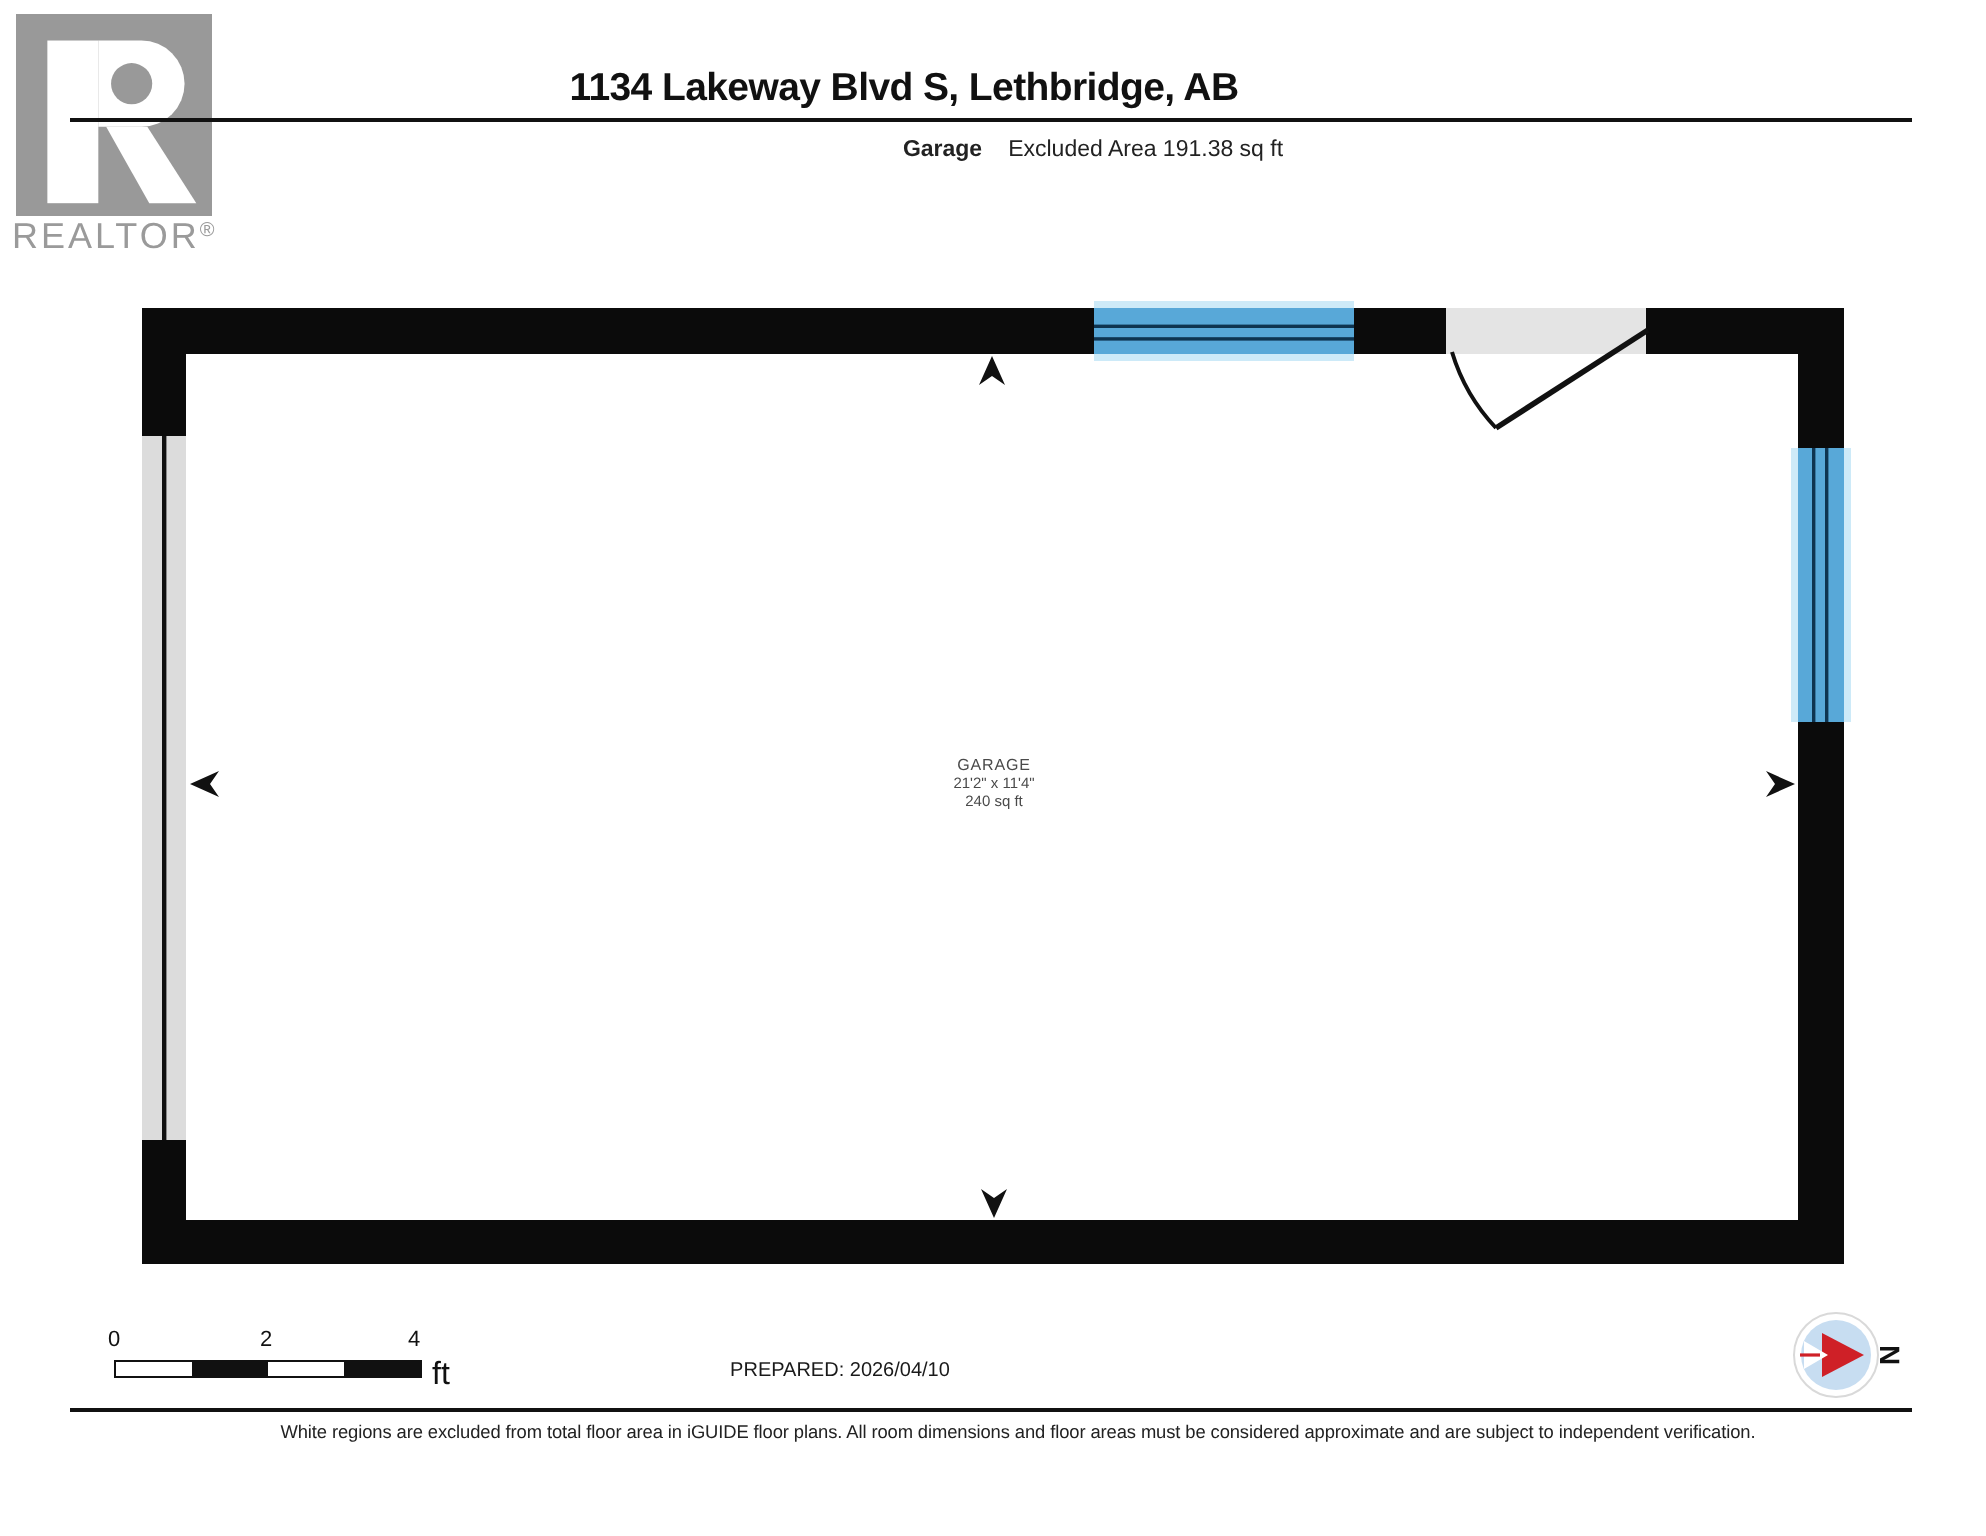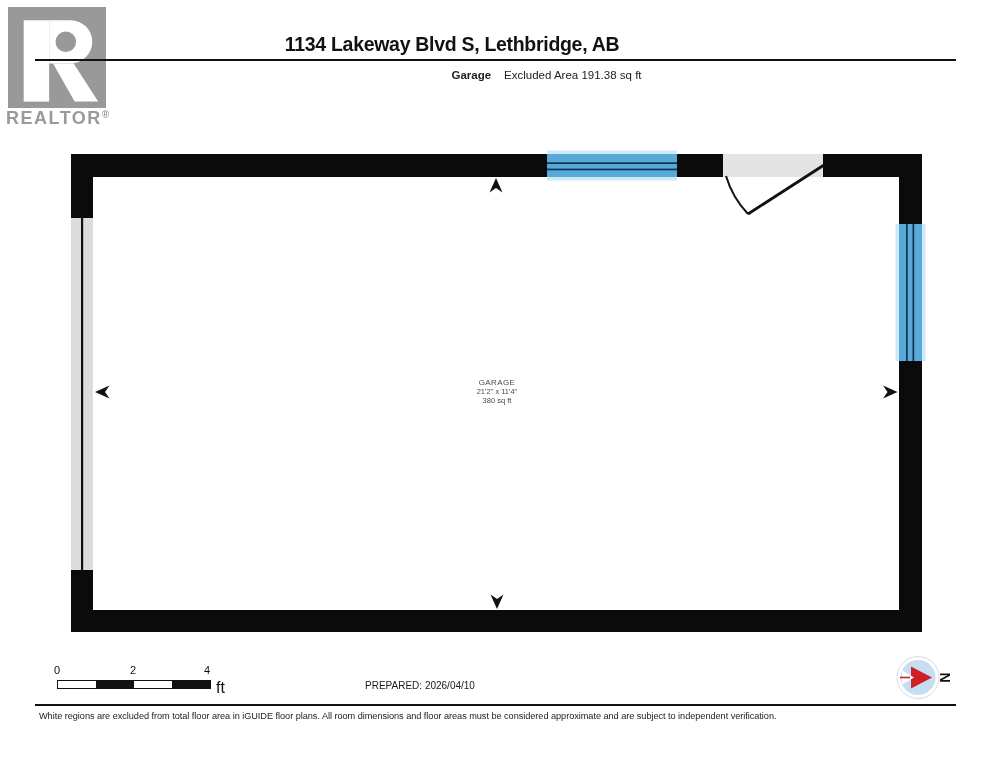--- a/index.html
+++ b/index.html
@@ -15,21 +15,21 @@
   .abs { position: absolute; }
 
   
   .logo-block {
     left: 8px; top: 7px; width: 98px; height: 101px;
     background: #999999;
   }
   .logo-wordmark {
     left: 6px; top: 108px; width: 120px;
     font-size: 18px; letter-spacing: 1.5px;
-    color: #9a9a9a; font-weight: 700;
+    color: #9a9a9a; font-weight: 400;
     white-space: nowrap;
   }
   .logo-wordmark .reg { font-size: 10px; vertical-align: 6px; letter-spacing: 0; }
   .page-title {
     left: 0; top: 33px; width: 904px;
     text-align: center;
     font-size: 19.5px; font-weight: bold; letter-spacing: -0.3px;
     color: #111;
   }
   .title-rule {
@@ -72,21 +72,21 @@
 
   
   .prepared {
     left: 0; top: 680px; width: 840px; text-align: center;
     font-size: 10px; color: #1a1a1a;
   }
   .compass-svg { left: 893px; top: 654px; width: 70px; height: 48px; }
   .footer-rule { left: 35px; top: 704px; width: 921px; height: 2.4px; background: #111; }
   .disclaimer {
     left: 39px; top: 711px; width: 940px;
-    font-size: 9.2px; color: #222; white-space: nowrap; letter-spacing: -0.05px;
+    font-size: 9.2px; color: #222; white-space: nowrap; letter-spacing: -0.05px; text-align: center;
   }
 </style>
 </head>
 <body>
 
 <div class="abs logo-block">
   <svg width="98" height="101" viewBox="0 0 100 102">
     <rect x="0" y="0" width="100" height="102" fill="#999999"></rect>
     <rect x="16" y="13" width="26" height="83" fill="#ffffff"></rect>
     <path d="M42,13 H64 A22,22 0 0 1 64,57 H42 Z" fill="#ffffff"></path>
@@ -147,21 +147,21 @@
     <polygon points="496,178 489.5,192.5 496,188 502.5,192.5"></polygon>
     <polygon points="497,609 490.5,594.5 497,599 503.5,594.5"></polygon>
     <polygon points="95,392 109.5,385.5 105,392 109.5,398.5"></polygon>
     <polygon points="897.5,392 883,385.5 887.5,392 883,398.5"></polygon>
   </g>
 </svg>
 
 <div class="abs room-label">
   <div class="room-name">GARAGE</div>
   <div class="room-dims">21'2" x 11'4"</div>
-  <div class="room-area">380 sq ft</div>
+  <div class="room-area">240 sq ft</div>
 </div>
 
 <div class="abs scale-labels">
   <span class="scale-label l0">0</span>
   <span class="scale-label l2">2</span>
   <span class="scale-label l4">4</span>
 </div>
 <div class="abs scale-bar">
   <div class="scale-seg w"></div>
   <div class="scale-seg b"></div>

